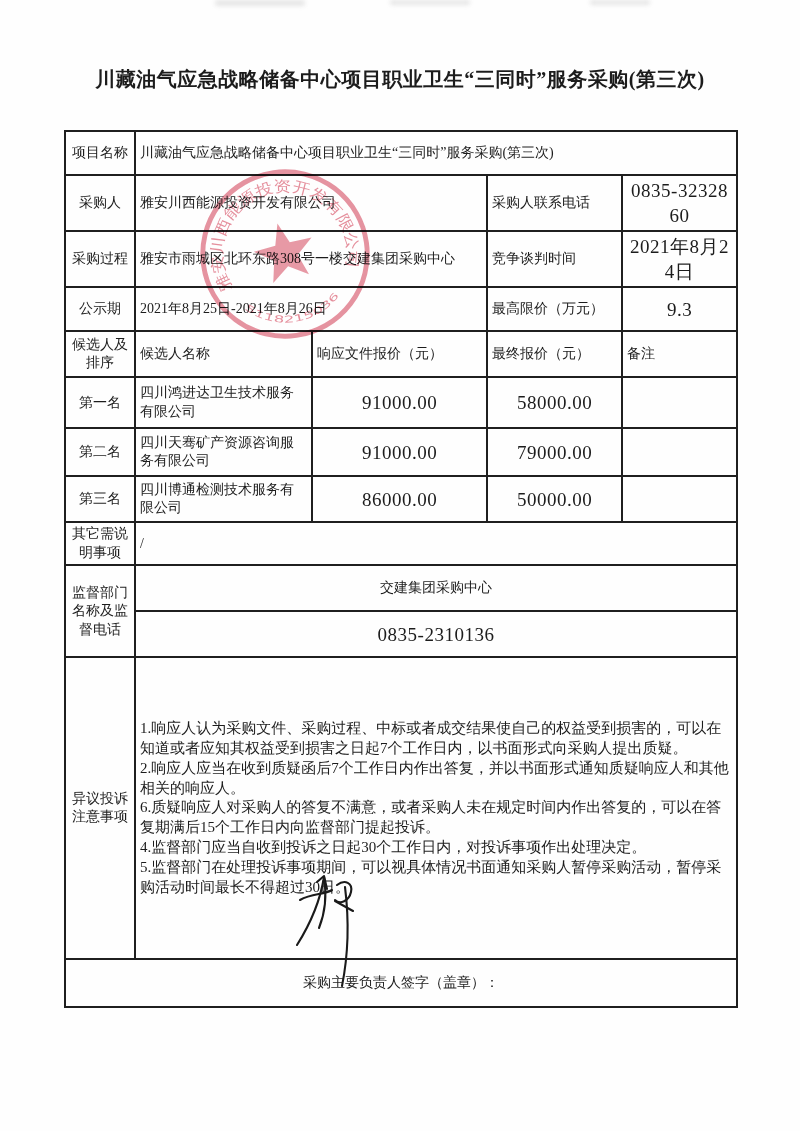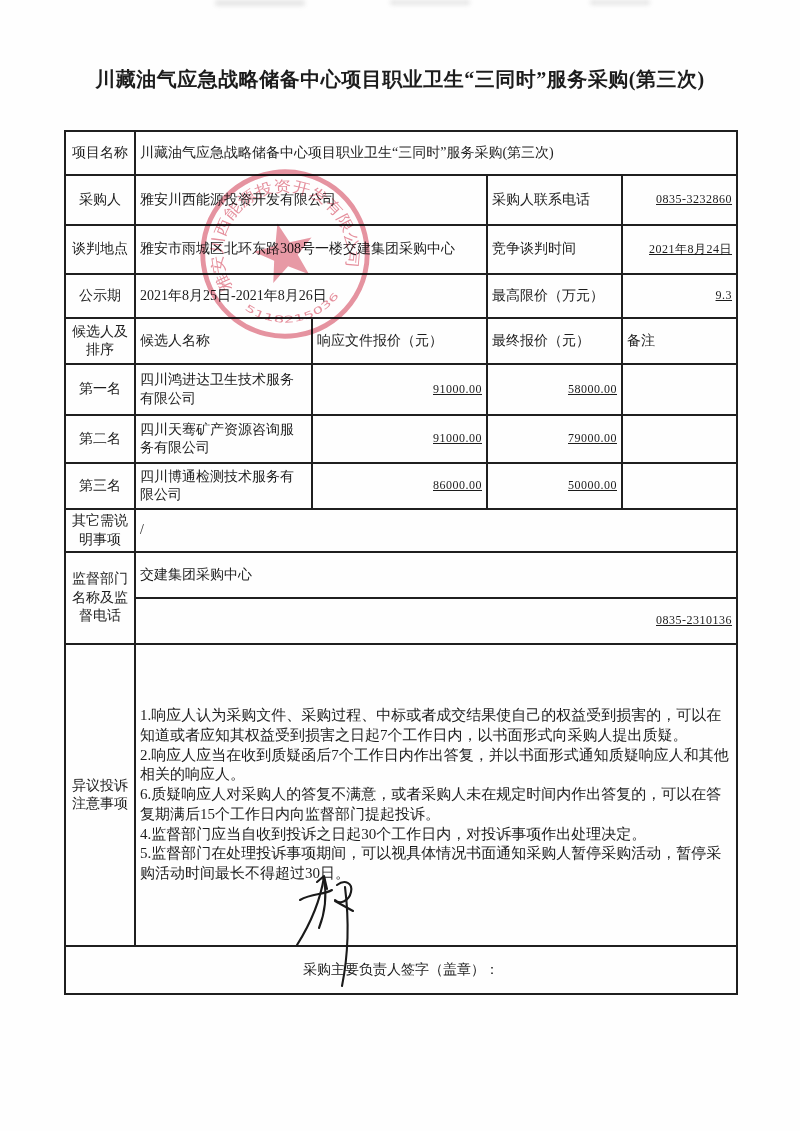--- a/index.html
+++ b/index.html
@@ -27,22 +27,22 @@
   #doc-table td{
     border:2px solid #1f1f1f;
     padding:2px 4px;
     vertical-align:middle;
     line-height:1.32;
     word-break:break-all;
   }
   td.lab{padding-left:4px;text-align:center;border-radius:13px;}
   td.lab-center{text-align:left;}
   td.val-left{text-align:left;padding-left:6px;}
-  td.val-center{}
-  td.num{text-align:right;font-size:12px;letter-spacing:.5px;text-decoration:underline;}
+  td.val-center{text-align:center;}
+  td.num{text-align:center;font-size:19px;letter-spacing:.5px;}
   td.objection-cell{padding:6px 10px;line-height:24px;font-size:15px;}
   td.sig-cell{position:relative;overflow:visible;}
   .supervise-lab{text-align:center;font-family:Liberation Mono, monospace;}
   
   #stamp{
     position:absolute;left:192px;top:161px;width:186px;height:186px;
     transform:rotate(-8deg);
     mix-blend-mode:multiply;
     opacity:.82;
     pointer-events:none;
@@ -82,21 +82,21 @@
     </tr>
 
     <tr>
       <td class="lab" style="height:44px">采购人</td>
       <td class="val-left" colspan="2">雅安川西能源投资开发有限公司</td>
       <td class="lab-center">采购人联系电话</td>
       <td class="num">0835-3232860</td>
     </tr>
 
     <tr>
-      <td class="lab" style="height:43px">谈判地点</td>
+      <td class="lab" style="height:43px">采购过程</td>
       <td class="val-left" colspan="2">雅安市雨城区北环东路308号一楼交建集团采购中心</td>
       <td class="lab-center">竞争谈判时间</td>
       <td class="num">2021年8月24日</td>
     </tr>
 
     <tr>
       <td class="lab" style="height:38px">公示期</td>
       <td class="val-left" colspan="2">2021年8月25日-2021年8月26日</td>
       <td class="lab-center">最高限价（万元）</td>
       <td class="num">9.3</td>

